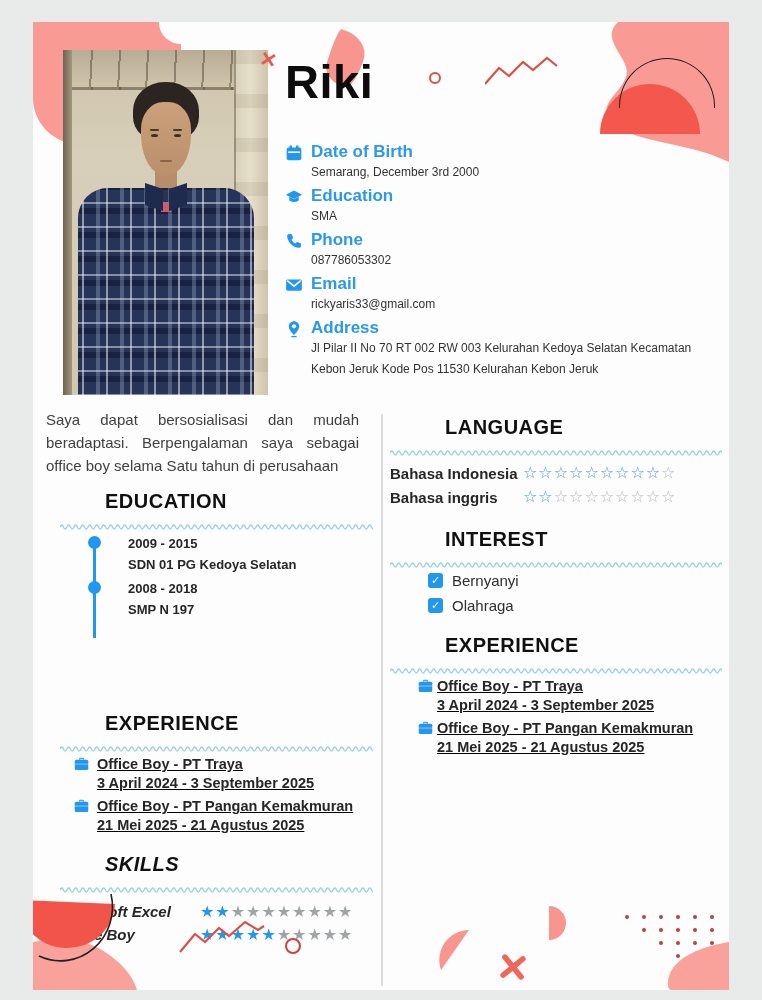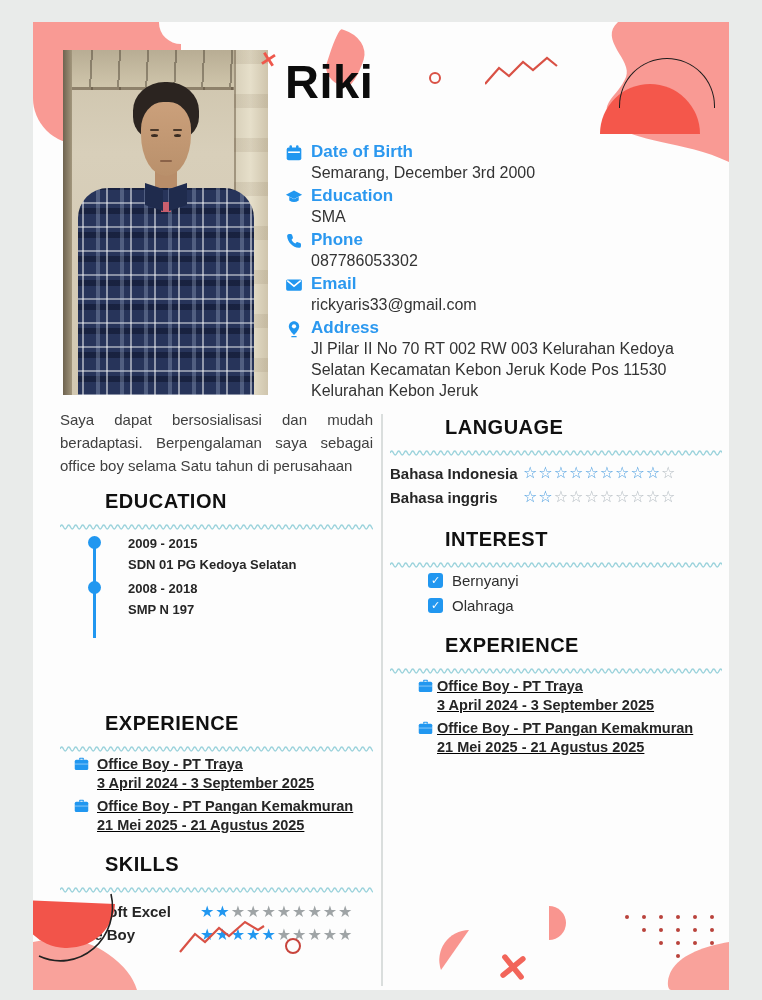--- a/index.html
+++ b/index.html
@@ -44,29 +44,29 @@
   .ph-collar.l { transform:translateX(-21px) skewY(18deg); }
   .ph-collar.r { transform:translateX(3px) skewY(-18deg); }
   .ph-under { position:absolute; left:50%; top:152px; transform:translateX(-50%); width:10px; height:10px; background:#c95f6e; }
 
   
   .name { position:absolute; left:252px; top:32px; font-size:47px; font-weight:700; color:#0c0c0c; letter-spacing:0.5px; }
   .contact { position:absolute; left:252px; top:120px; width:432px; }
   .c-item { display:flex; gap:6px; margin-bottom:3px; }
   .c-icon { flex:0 0 20px; padding-top:2px; }
   .c-label { font-size:17px; font-weight:700; color:#2b98ef; line-height:19px; }
-  .c-value { font-size:16px; color:#333; line-height:21px; margin-top:1px; }
+  .c-value { font-size:12px; color:#333; line-height:21px; margin-top:1px; }
 
   
   .divider { position:absolute; left:348px; top:392px; width:2px; height:572px; background:#dadedd; }
   .section { position:absolute; }
   .sec-heading { font-size:20px; font-weight:700; color:#101010; letter-spacing:0.5px; }
   .wavy { display:block; width:100%; height:8px; margin-top:4px; }
 
-  .summary { position:absolute; left:27px; top:386px; width:313px; font-size:15px; color:#3f3f3f; line-height:23px; text-align:justify; }
+  .summary { position:absolute; left:13px; top:386px; width:313px; font-size:15px; color:#3f3f3f; line-height:23px; text-align:justify; }
 
   .timeline { position:relative; margin:8px 0 0 28px; }
   .timeline::before { content:""; position:absolute; left:5px; top:8px; bottom:-18px; width:3px; background:#2197f0; }
   .tl-item { position:relative; padding-left:40px; margin-bottom:3px; }
   .tl-dot { position:absolute; left:0; top:3px; width:13px; height:13px; border-radius:50%; background:#2197f0; }
   .tl-period, .tl-school { font-size:13px; font-weight:700; color:#262626; line-height:21px; }
 
   .exp-items { margin-top:8px;text-decoration:underline; }
   .exp-item { position:relative; padding-left:37px; margin-bottom:5px; }
   .exp-item .bi { position:absolute; left:14px; top:2px; }
@@ -247,21 +247,21 @@
                 <path d="M5.5 2.4 L5.5 1 Q5.5 0.2 6.3 0.2 L9.7 0.2 Q10.5 0.2 10.5 1 L10.5 2.4 L9.2 2.4 L9.2 1.5 L6.8 1.5 L6.8 2.4 Z"></path>
                 <rect x="0.8" y="2.4" width="14.4" height="11" rx="1.6"></rect>
                 <rect x="0.8" y="6.6" width="14.4" height="0.9" fill="rgba(255,255,255,.55)"></rect>
               </svg></span>
           <div class="exp-title">Office Boy  - PT Pangan Kemakmuran</div>
           <div class="exp-period">21 Mei 2025 - 21 Agustus 2025</div>
         </div>
       </div>
     </div>
 
-    <div class="section skills" style="left:27px; top:831px; width:313px;">
+    <div class="section skills" style="left:27px; top:831px; width:313px;font-style:italic;">
       <div class="sec-heading ml-left">SKILLS</div>
       <span class="wavy"><svg width="313" height="8" viewBox="0 0 313 8">
             <path d="M0 4 q1.75 -4 3.5 0 q1.75 4 3.5 0 q1.75 -4 3.5 0 q1.75 4 3.5 0 q1.75 -4 3.5 0 q1.75 4 3.5 0 q1.75 -4 3.5 0 q1.75 4 3.5 0 q1.75 -4 3.5 0 q1.75 4 3.5 0 q1.75 -4 3.5 0 q1.75 4 3.5 0 q1.75 -4 3.5 0 q1.75 4 3.5 0 q1.75 -4 3.5 0 q1.75 4 3.5 0 q1.75 -4 3.5 0 q1.75 4 3.5 0 q1.75 -4 3.5 0 q1.75 4 3.5 0 q1.75 -4 3.5 0 q1.75 4 3.5 0 q1.75 -4 3.5 0 q1.75 4 3.5 0 q1.75 -4 3.5 0 q1.75 4 3.5 0 q1.75 -4 3.5 0 q1.75 4 3.5 0 q1.75 -4 3.5 0 q1.75 4 3.5 0 q1.75 -4 3.5 0 q1.75 4 3.5 0 q1.75 -4 3.5 0 q1.75 4 3.5 0 q1.75 -4 3.5 0 q1.75 4 3.5 0 q1.75 -4 3.5 0 q1.75 4 3.5 0 q1.75 -4 3.5 0 q1.75 4 3.5 0 q1.75 -4 3.5 0 q1.75 4 3.5 0 q1.75 -4 3.5 0 q1.75 4 3.5 0 q1.75 -4 3.5 0 q1.75 4 3.5 0 q1.75 -4 3.5 0 q1.75 4 3.5 0 q1.75 -4 3.5 0 q1.75 4 3.5 0 q1.75 -4 3.5 0 q1.75 4 3.5 0 q1.75 -4 3.5 0 q1.75 4 3.5 0 q1.75 -4 3.5 0 q1.75 4 3.5 0 q1.75 -4 3.5 0 q1.75 4 3.5 0 q1.75 -4 3.5 0 q1.75 4 3.5 0 q1.75 -4 3.5 0 q1.75 4 3.5 0 q1.75 -4 3.5 0 q1.75 4 3.5 0 q1.75 -4 3.5 0 q1.75 4 3.5 0 q1.75 -4 3.5 0 q1.75 4 3.5 0 q1.75 -4 3.5 0 q1.75 4 3.5 0 q1.75 -4 3.5 0 q1.75 4 3.5 0 q1.75 -4 3.5 0 q1.75 4 3.5 0 q1.75 -4 3.5 0 q1.75 4 3.5 0 q1.75 -4 3.5 0 q1.75 4 3.5 0 q1.75 -4 3.5 0 q1.75 4 3.5 0 q1.75 -4 3.5 0 q1.75 4 3.5 0 q1.75 -4 3.5 0 q1.75 4 3.5 0 q1.75 -4 3.5 0 q1.75 4 3.5 0 q1.75 -4 3.5 0 q1.75 4 3.5 0 q1.75 -4 3.5 0 q1.75 4 3.5 0" fill="none" stroke="#9cd3dc" stroke-width="1.4"></path>
           </svg></span>
       <div class="rate-rows">
         <div class="rate-row">
           <span class="rate-label">Microsoft Excel</span>
           <span class="stars stars-filled"><span class="star on">★</span><span class="star on">★</span><span class="star off">★</span><span class="star off">★</span><span class="star off">★</span><span class="star off">★</span><span class="star off">★</span><span class="star off">★</span><span class="star off">★</span><span class="star off">★</span></span>
         </div>
         <div class="rate-row">

